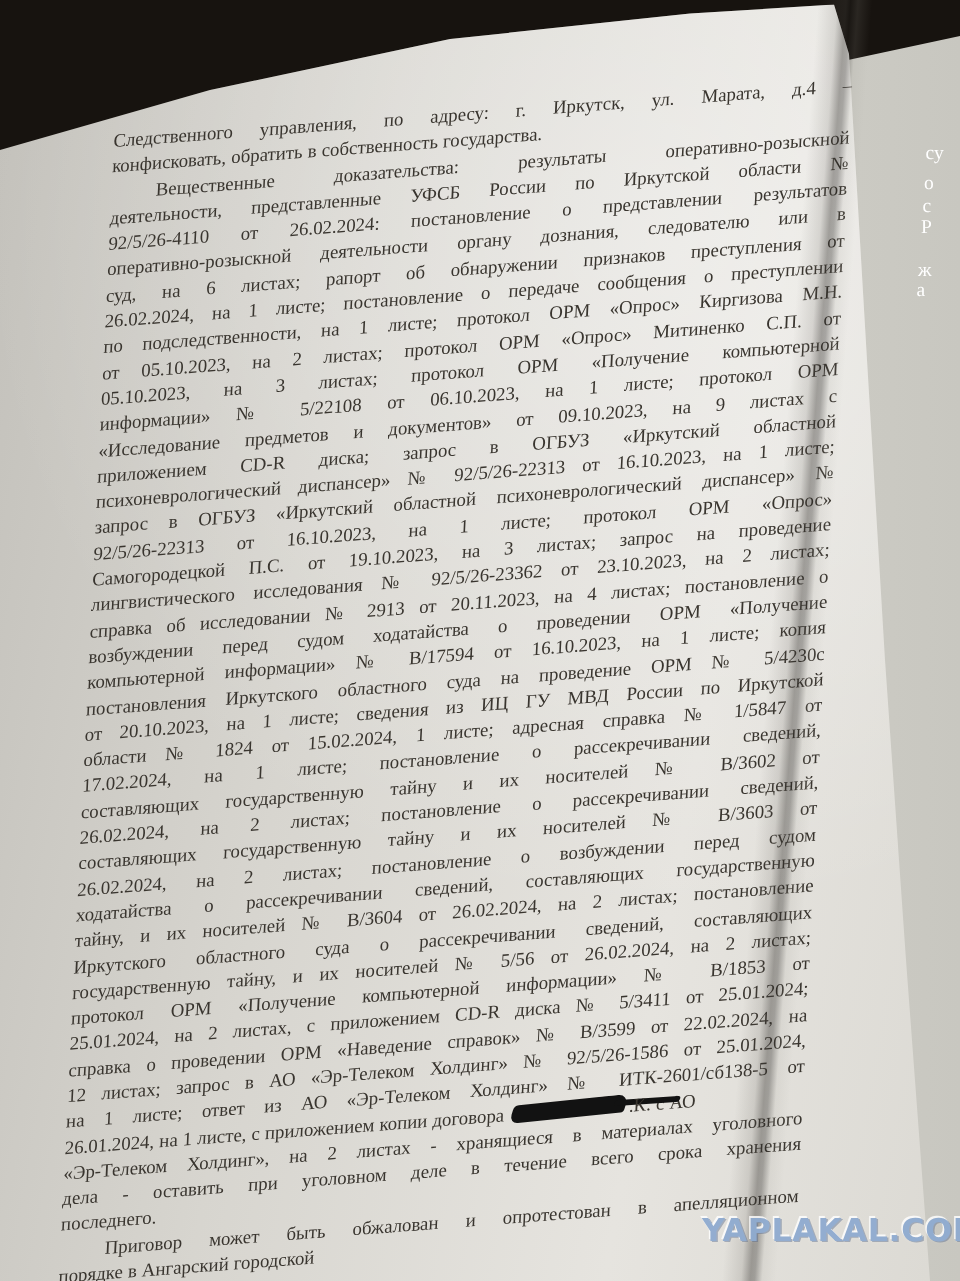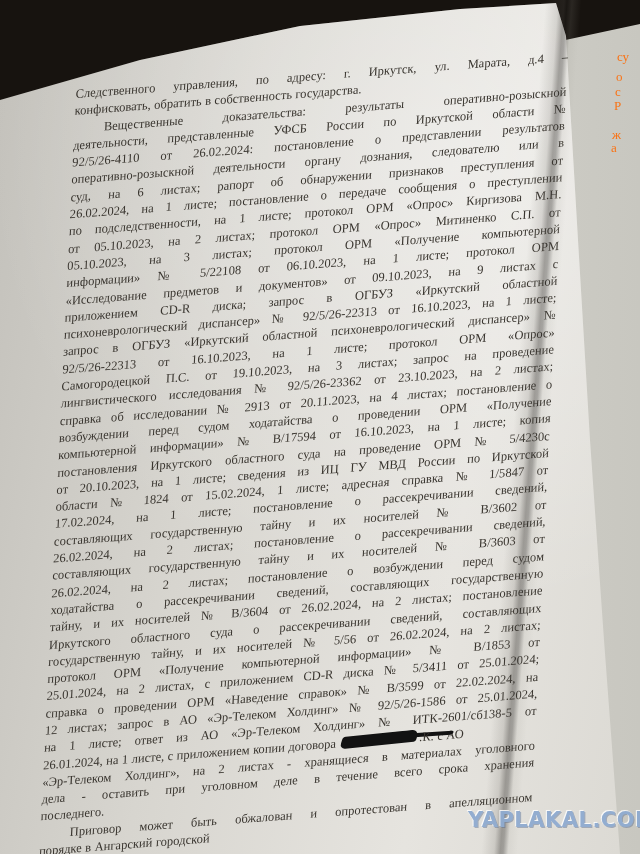--- a/index.html
+++ b/index.html
@@ -8,21 +8,21 @@
     background:#17130f;
     font-family:"Liberation Serif", serif;
   }
   
   .page-next{
     position:absolute; inset:0;
     clip-path:polygon(556px 42px, 640px 24px, 640px 854px, 556px 854px);
     background:linear-gradient(90deg,#a9a79f 0%,#c7c6bf 30%,#d3d2cb 60%,#c8c7c0 100%);
   }
   .fragments{position:absolute; inset:0;}
-  .fragment{position:absolute; font-size:13px; color:#f97316; line-height:13px;}
+  .fragment{position:absolute; font-size:13px; color:#ffffff; line-height:13px;margin-top:45px;}
   
   .page-main{
     position:absolute; inset:0;
     clip-path:polygon(0px 100px,140px 60px,300px 26px,460px 9px,556px 3px,566px 36px,578px 240px,590px 440px,604px 640px,620px 854px,0px 854px);
     background:
       radial-gradient(120% 90% at 70% 18%, rgba(255,255,255,.40), rgba(255,255,255,0) 60%),
       linear-gradient(100deg,#c2c0ba 0%,#d7d5cf 35%,#e6e4df 70%,#dbd9d3 100%);
   }
   
   .gutter-shadow{

